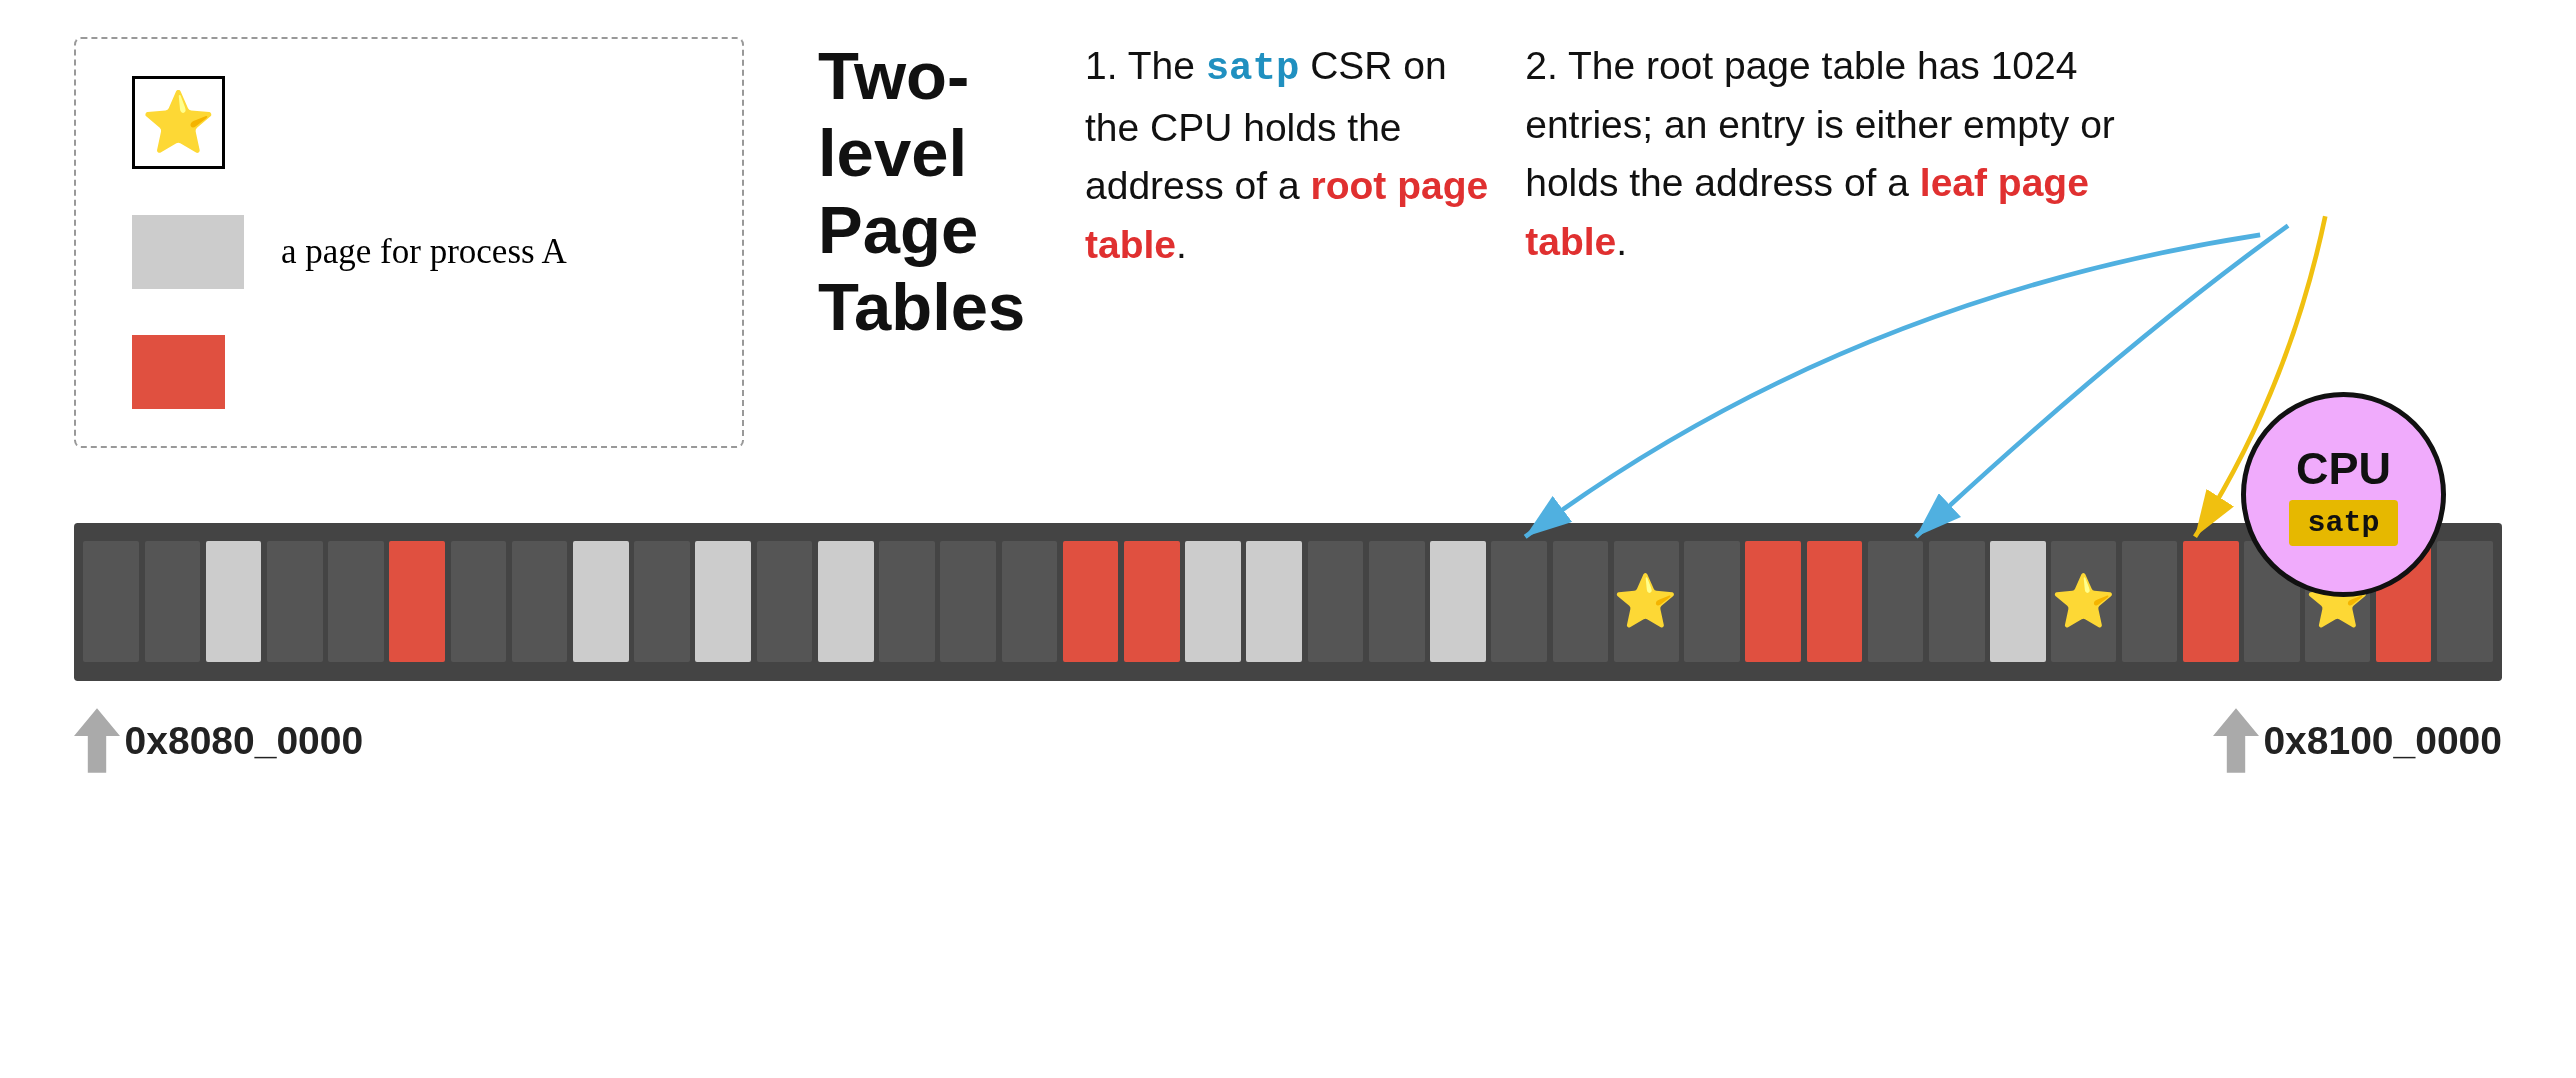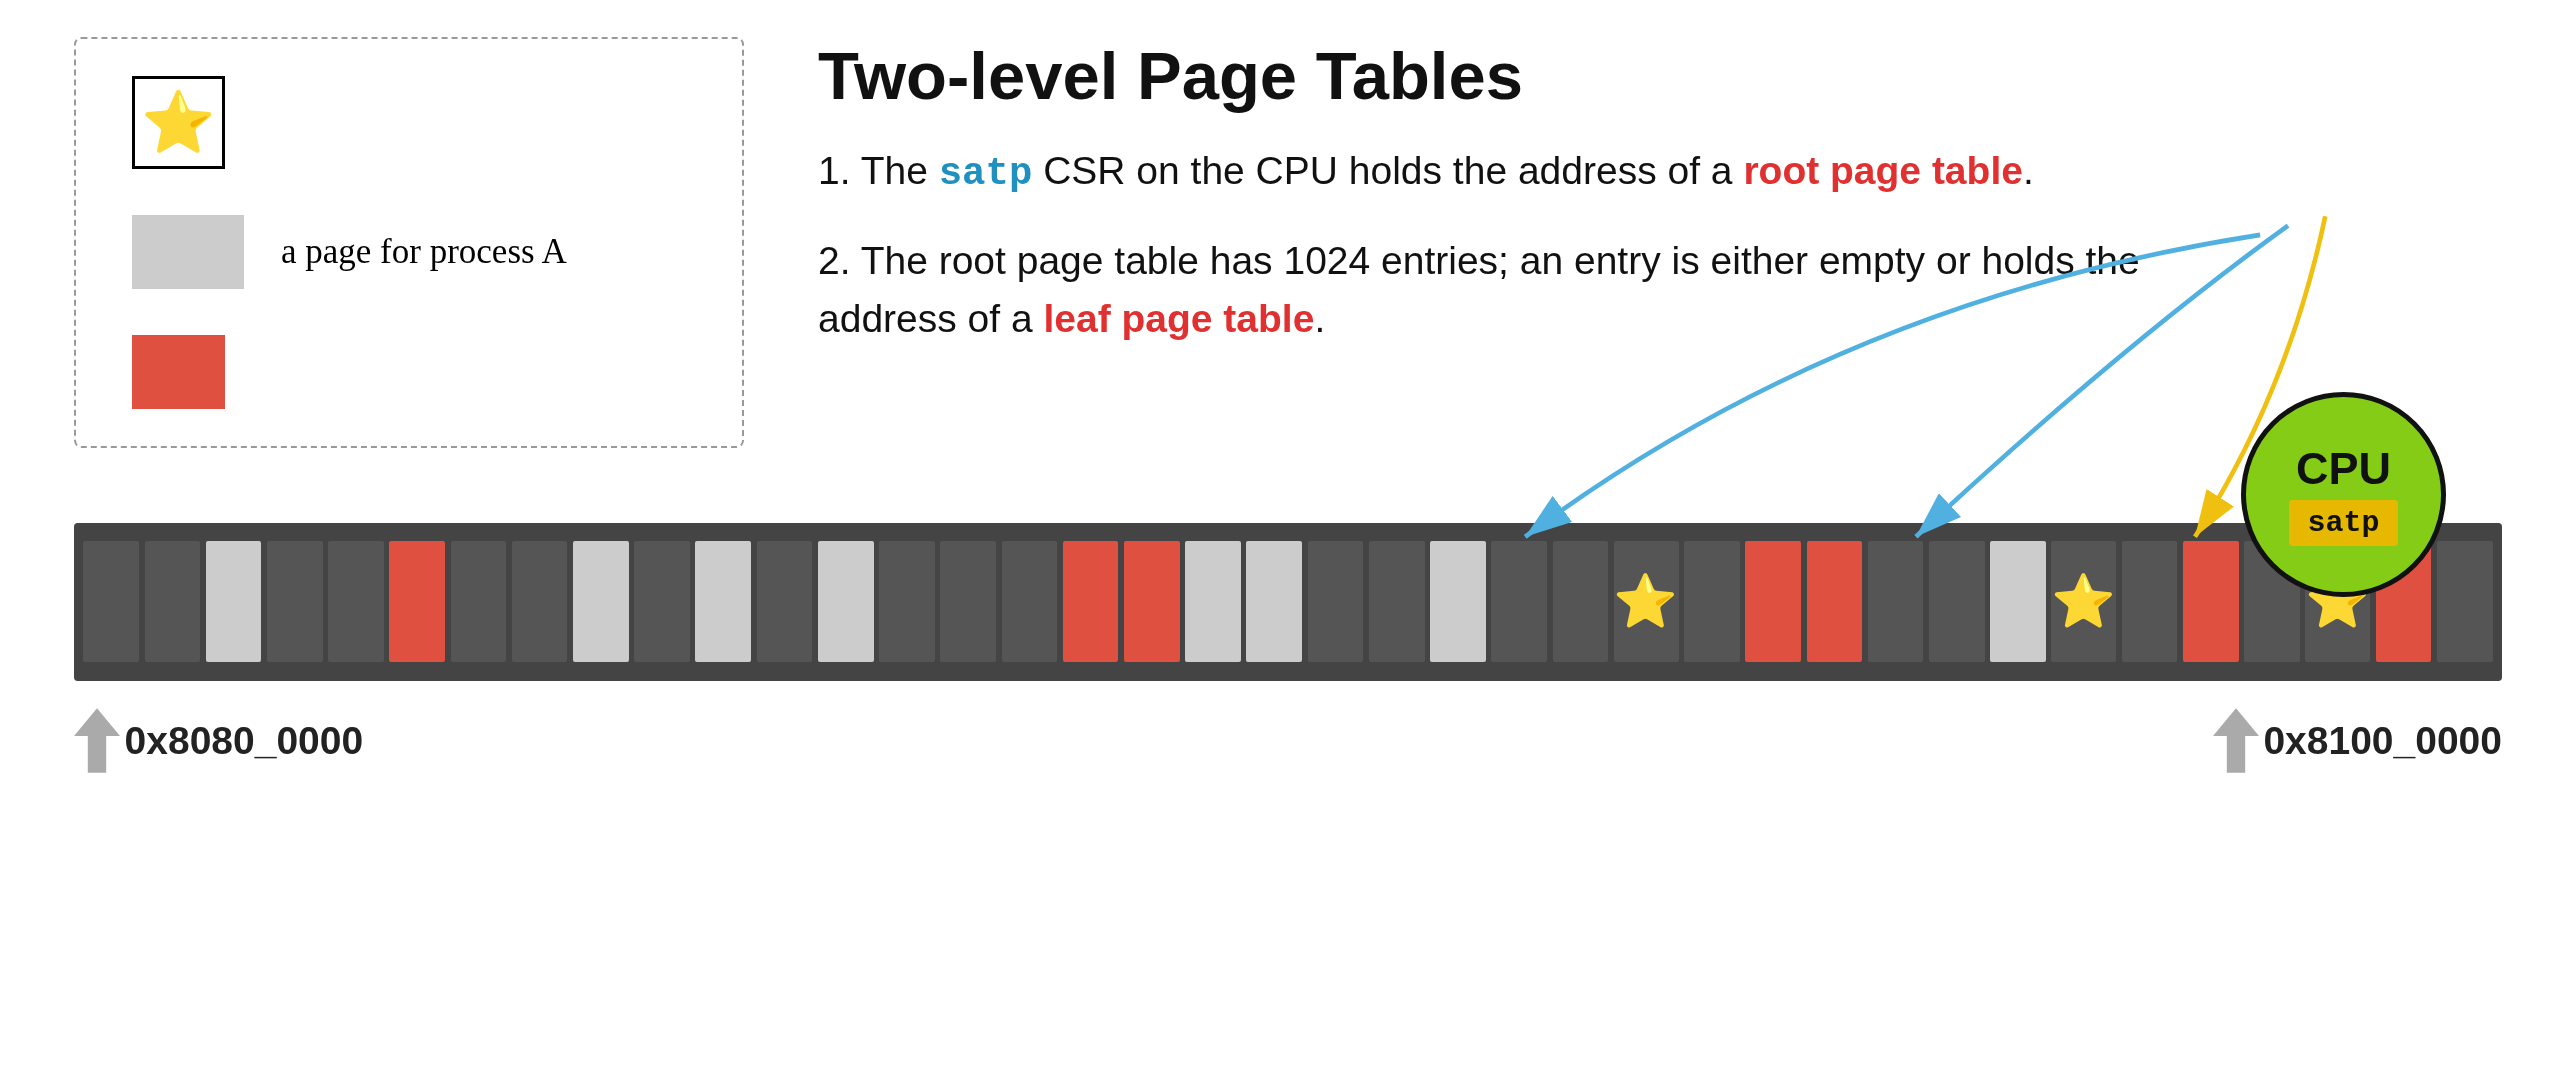--- a/index.html
+++ b/index.html
@@ -85,21 +85,21 @@
     .legend-label-red {
       font-size: 39px;
       font-weight: bold;
       color: #e03030;
     }
 
     
     .description-box {
       flex: 1;
       display: flex;
-      flex-direction: column;
+      flex-direction: row;
       gap: 28px;
     }
 
     .title {
       font-size: 67px;
       font-weight: bold;
       color: #111;
       font-family: Arial, sans-serif;
     }
 
@@ -123,21 +123,21 @@
     }
 
     .cpu-circle {
       position: absolute;
       right: 56px;
       top: -28px;
       width: 205px;
       height: 205px;
       border-radius: 50%;
       border: 5.6px solid #111;
-      background: #84cc16;
+      background: #f0abfc;
       display: flex;
       flex-direction: column;
       align-items: center;
       justify-content: center;
       gap: 5px;
       z-index: 10;
     }
 
     .cpu-label {
       font-size: 45px;

